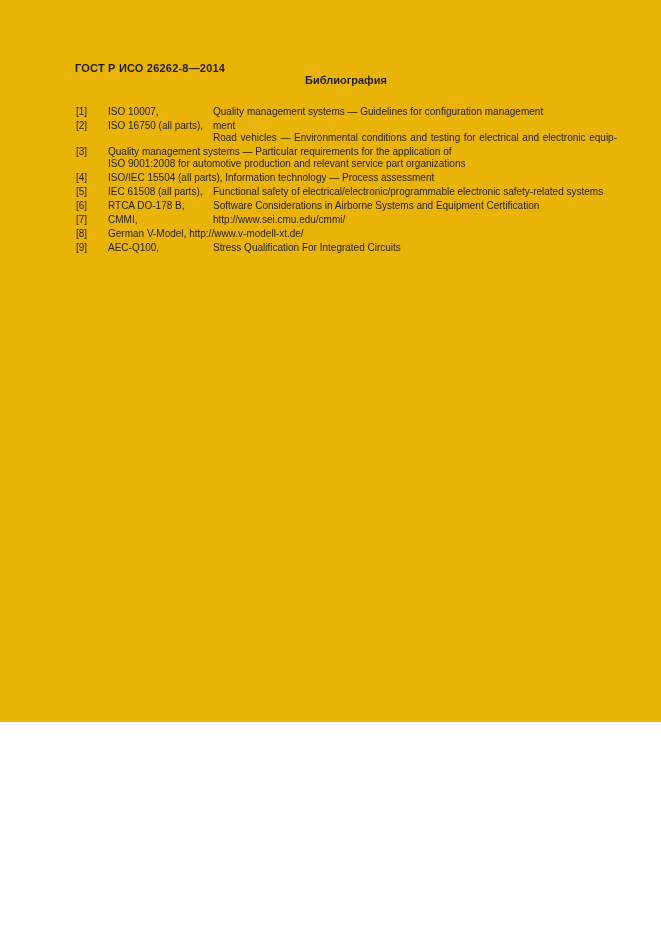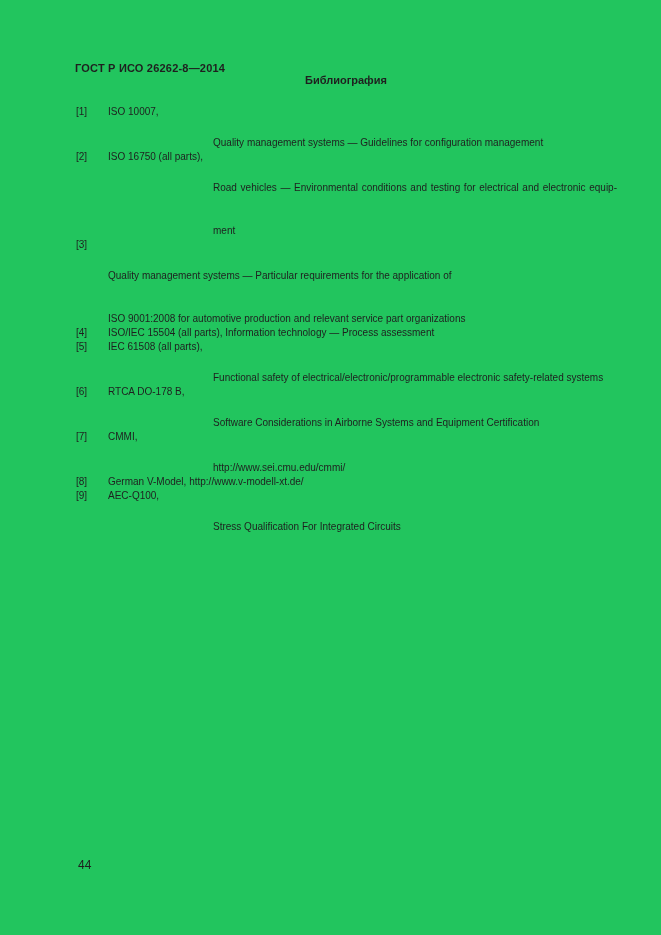--- a/index.html
+++ b/index.html
@@ -1,21 +1,21 @@
 <!DOCTYPE html>
 <html><head>
 <meta charset="utf-8">
 <style>
   * { margin: 0; padding: 0; box-sizing: border-box; }
   html, body { background: #ffffff; }
   .page {
     position: relative;
     width: 661px;
-    height: 935px;
-    background: #22c55e;
+    height: 722px;
+    background: #eab308;
     font-family: "Liberation Sans", sans-serif;
     color: #1f1f1f;
     overflow: hidden;
   }
   .doc-header {
     position: absolute;
     left: 75px;
     top: 62px;
     font-size: 11px;
     font-weight: 700;
@@ -37,21 +37,21 @@
     top: 106px;
     width: 541px;
     font-size: 10px;
   }
   .entry { display: flex; margin-bottom: 2px; }
   .num { flex: 0 0 32px; line-height: 12px; }
   .body-cols { flex: 1; display: flex; justify-content: space-between; }
   .body-inline { flex: 1; line-height: 12px; }
   .rid { flex: 0 0 auto; min-width: 105px; line-height: 12px; padding-right: 2px; }
   .desc { flex: 1; }
-  .dline { line-height: 12px; margin-top: 31px; }
+  .dline { line-height: 12px; }
   .dline.just { text-align: justify; text-align-last: justify; }
   .page-num {
     position: absolute;
     left: 78px;
     top: 858px;
     font-size: 12px;
   }
 </style>
 </head>
 <body>
@@ -67,22 +67,22 @@
           <div class="desc">
             <div class="dline">Quality management systems — Guidelines for configuration management</div>
           </div>
         </div>
       </div>
       <div class="entry">
         <span class="num">[2]</span>
         <div class="body-cols">
           <span class="rid">ISO 16750 (all parts),</span>
           <div class="desc">
+            <div class="dline">ment</div>
             <div class="dline just">Road vehicles — Environmental conditions and testing for electrical and electronic equip-</div>
-            <div class="dline">ment</div>
           </div>
         </div>
       </div>
       <div class="entry">
         <span class="num">[3]</span>
         <div class="body-cols">
           <div class="desc">
             <div class="dline">Quality management systems — Particular requirements for the application of</div>
             <div class="dline">ISO 9001:2008 for automotive production and relevant service part organizations</div>
           </div>

